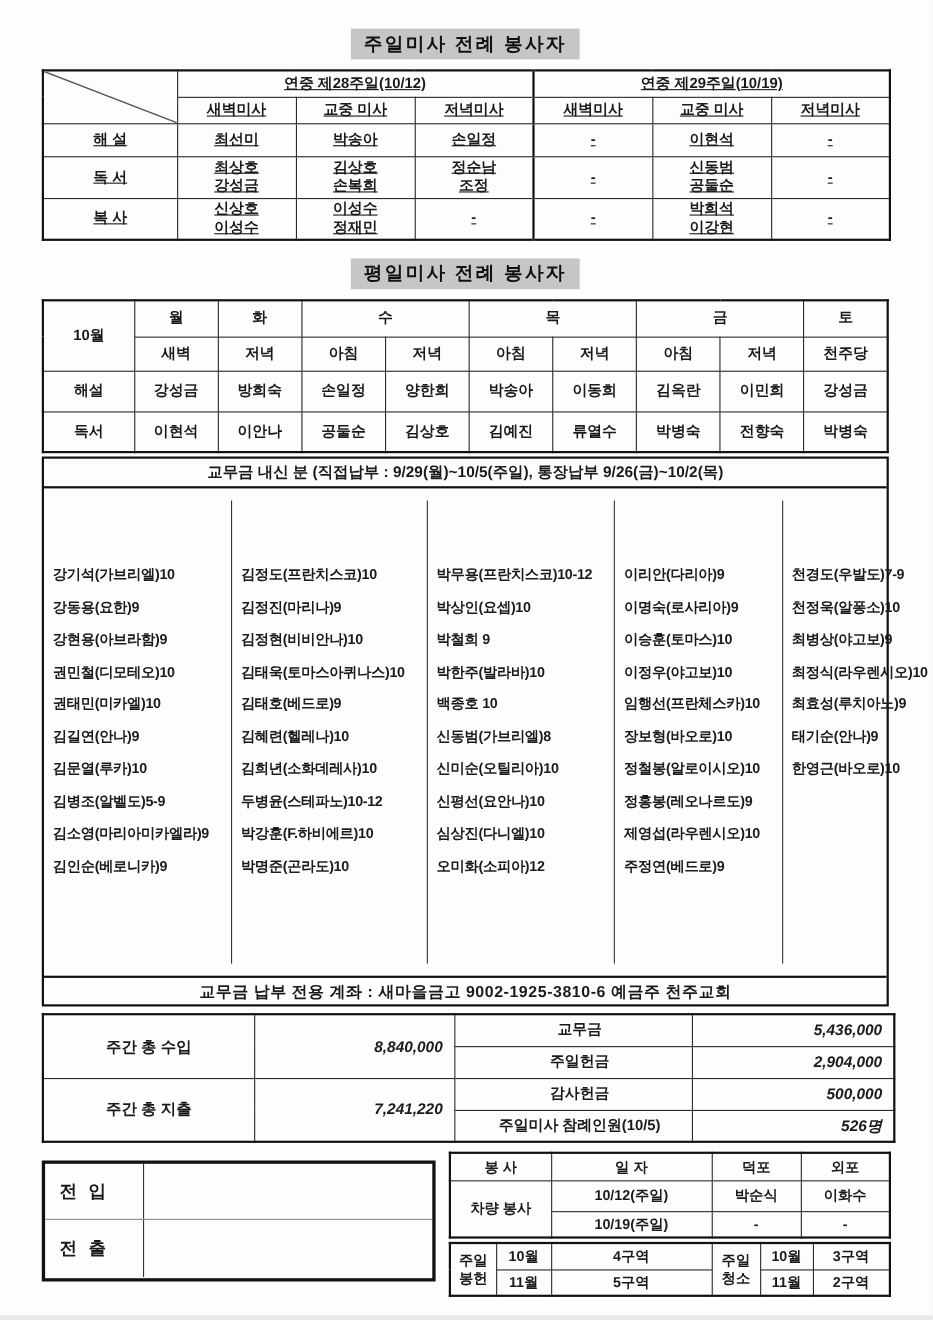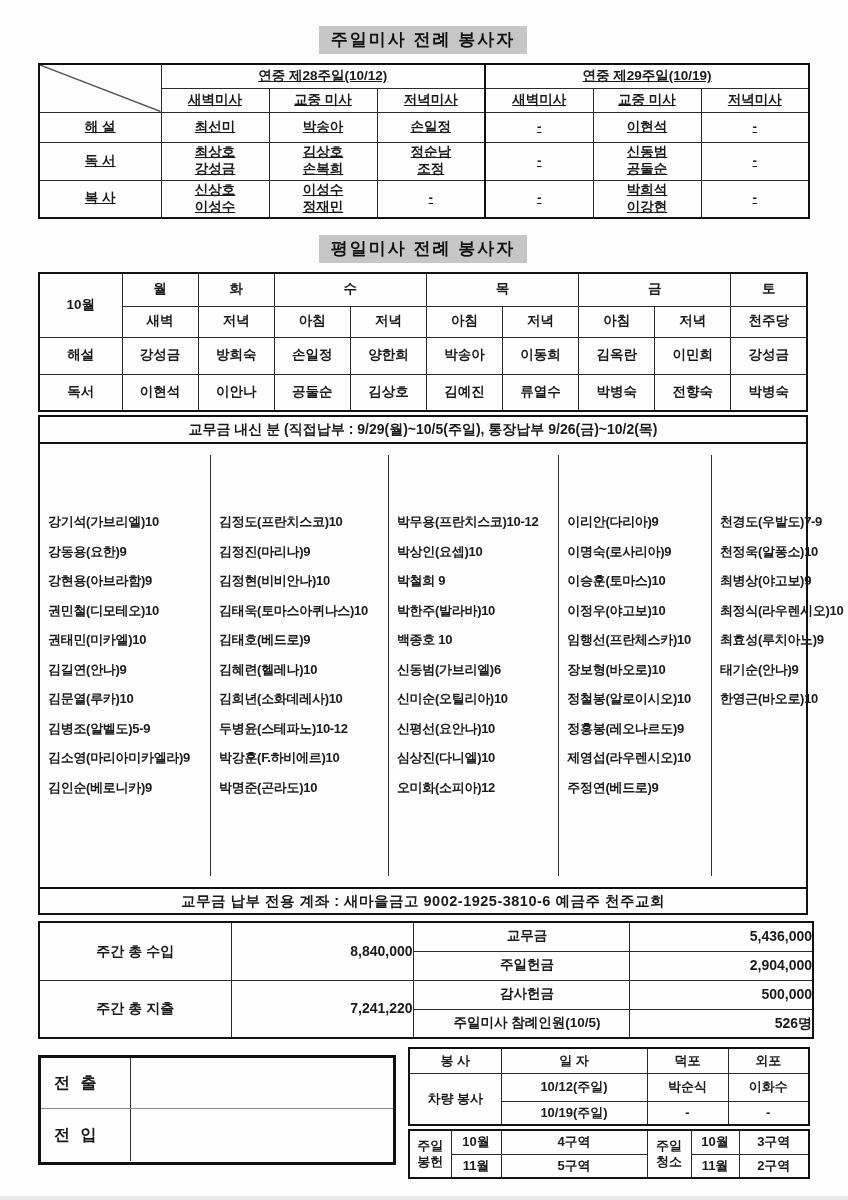--- a/index.html
+++ b/index.html
@@ -47,21 +47,21 @@
   .dues-cols { flex:1; display:flex; }
   .dues-col { flex:1; border-right:1px solid #333; padding:58px 20px 0 8px; }
   .dues-col:last-child { border-right:none; }
   .dues-entry { font-size:13px; margin-bottom:11.5px; white-space:nowrap; letter-spacing:-0.3px; }
   .dues-account { height:26px; border-top:2px solid #111; display:flex; align-items:center; justify-content:center; font-size:14.5px; letter-spacing:0.5px; }
 
   
   .fin { width:774px; border:2px solid #111; margin-top:6px; }
   .fin td { height:29px; }
   .fin .lbl { text-align:center; font-size:14px; }
-  .fin .val { text-align:right; font-size:14px; }
+  .fin .val { text-align:right; padding-right:10px; font-size:14px;font-style:italic; }
   .fin .rlbl { text-align:center; padding-left:12px; font-size:13.5px; }
 
   
   .bottom { display:flex; margin-top:8px; align-items:flex-start; }
   .transfer-box { width:362px; border:3px solid #111; height:110px; margin-top:8px; }
   .trow { display:flex; height:52px; }
   .trow:first-child { border-bottom:1px solid #8a8a8a; height:51px; }
   .tlabel { width:90px; border-right:1px solid #333; display:flex; align-items:center; padding-left:13px; font-size:16px; letter-spacing:3px; }
   .tval { flex:1; }
   .service { width:400px; margin-left:12px; }
@@ -235,21 +235,21 @@
             <div class="dues-entry">두병윤(스테파노)10-12</div>
             <div class="dues-entry">박강훈(F.하비에르)10</div>
             <div class="dues-entry">박명준(곤라도)10</div>
           </div>
       <div class="dues-col">
             <div class="dues-entry">박무용(프란치스코)10-12</div>
             <div class="dues-entry">박상인(요셉)10</div>
             <div class="dues-entry">박철희 9</div>
             <div class="dues-entry">박한주(발라바)10</div>
             <div class="dues-entry">백종호 10</div>
-            <div class="dues-entry">신동범(가브리엘)6</div>
+            <div class="dues-entry">신동범(가브리엘)8</div>
             <div class="dues-entry">신미순(오틸리아)10</div>
             <div class="dues-entry">신평선(요안나)10</div>
             <div class="dues-entry">심상진(다니엘)10</div>
             <div class="dues-entry">오미화(소피아)12</div>
           </div>
       <div class="dues-col">
             <div class="dues-entry">이리안(다리아)9</div>
             <div class="dues-entry">이명숙(로사리아)9</div>
             <div class="dues-entry">이승훈(토마스)10</div>
             <div class="dues-entry">이정우(야고보)10</div>
@@ -301,25 +301,25 @@
       <td class="rlbl">주일미사 참례인원(10/5)</td>
       <td class="val">526명</td>
     </tr>
     </tbody>
   </table>
 
   <div class="bottom">
 
     <div class="transfer-box">
       <div class="trow">
-        <div class="tlabel">전 출</div>
+        <div class="tlabel">전 입</div>
         <div class="tval"></div>
       </div>
       <div class="trow">
-        <div class="tlabel">전 입</div>
+        <div class="tlabel">전 출</div>
         <div class="tval"></div>
       </div>
     </div>
 
     <div class="service">
       <table class="svc svc-top">
         <colgroup>
               <col style="width:92px">
               <col style="width:146px">
               <col style="width:81px">

